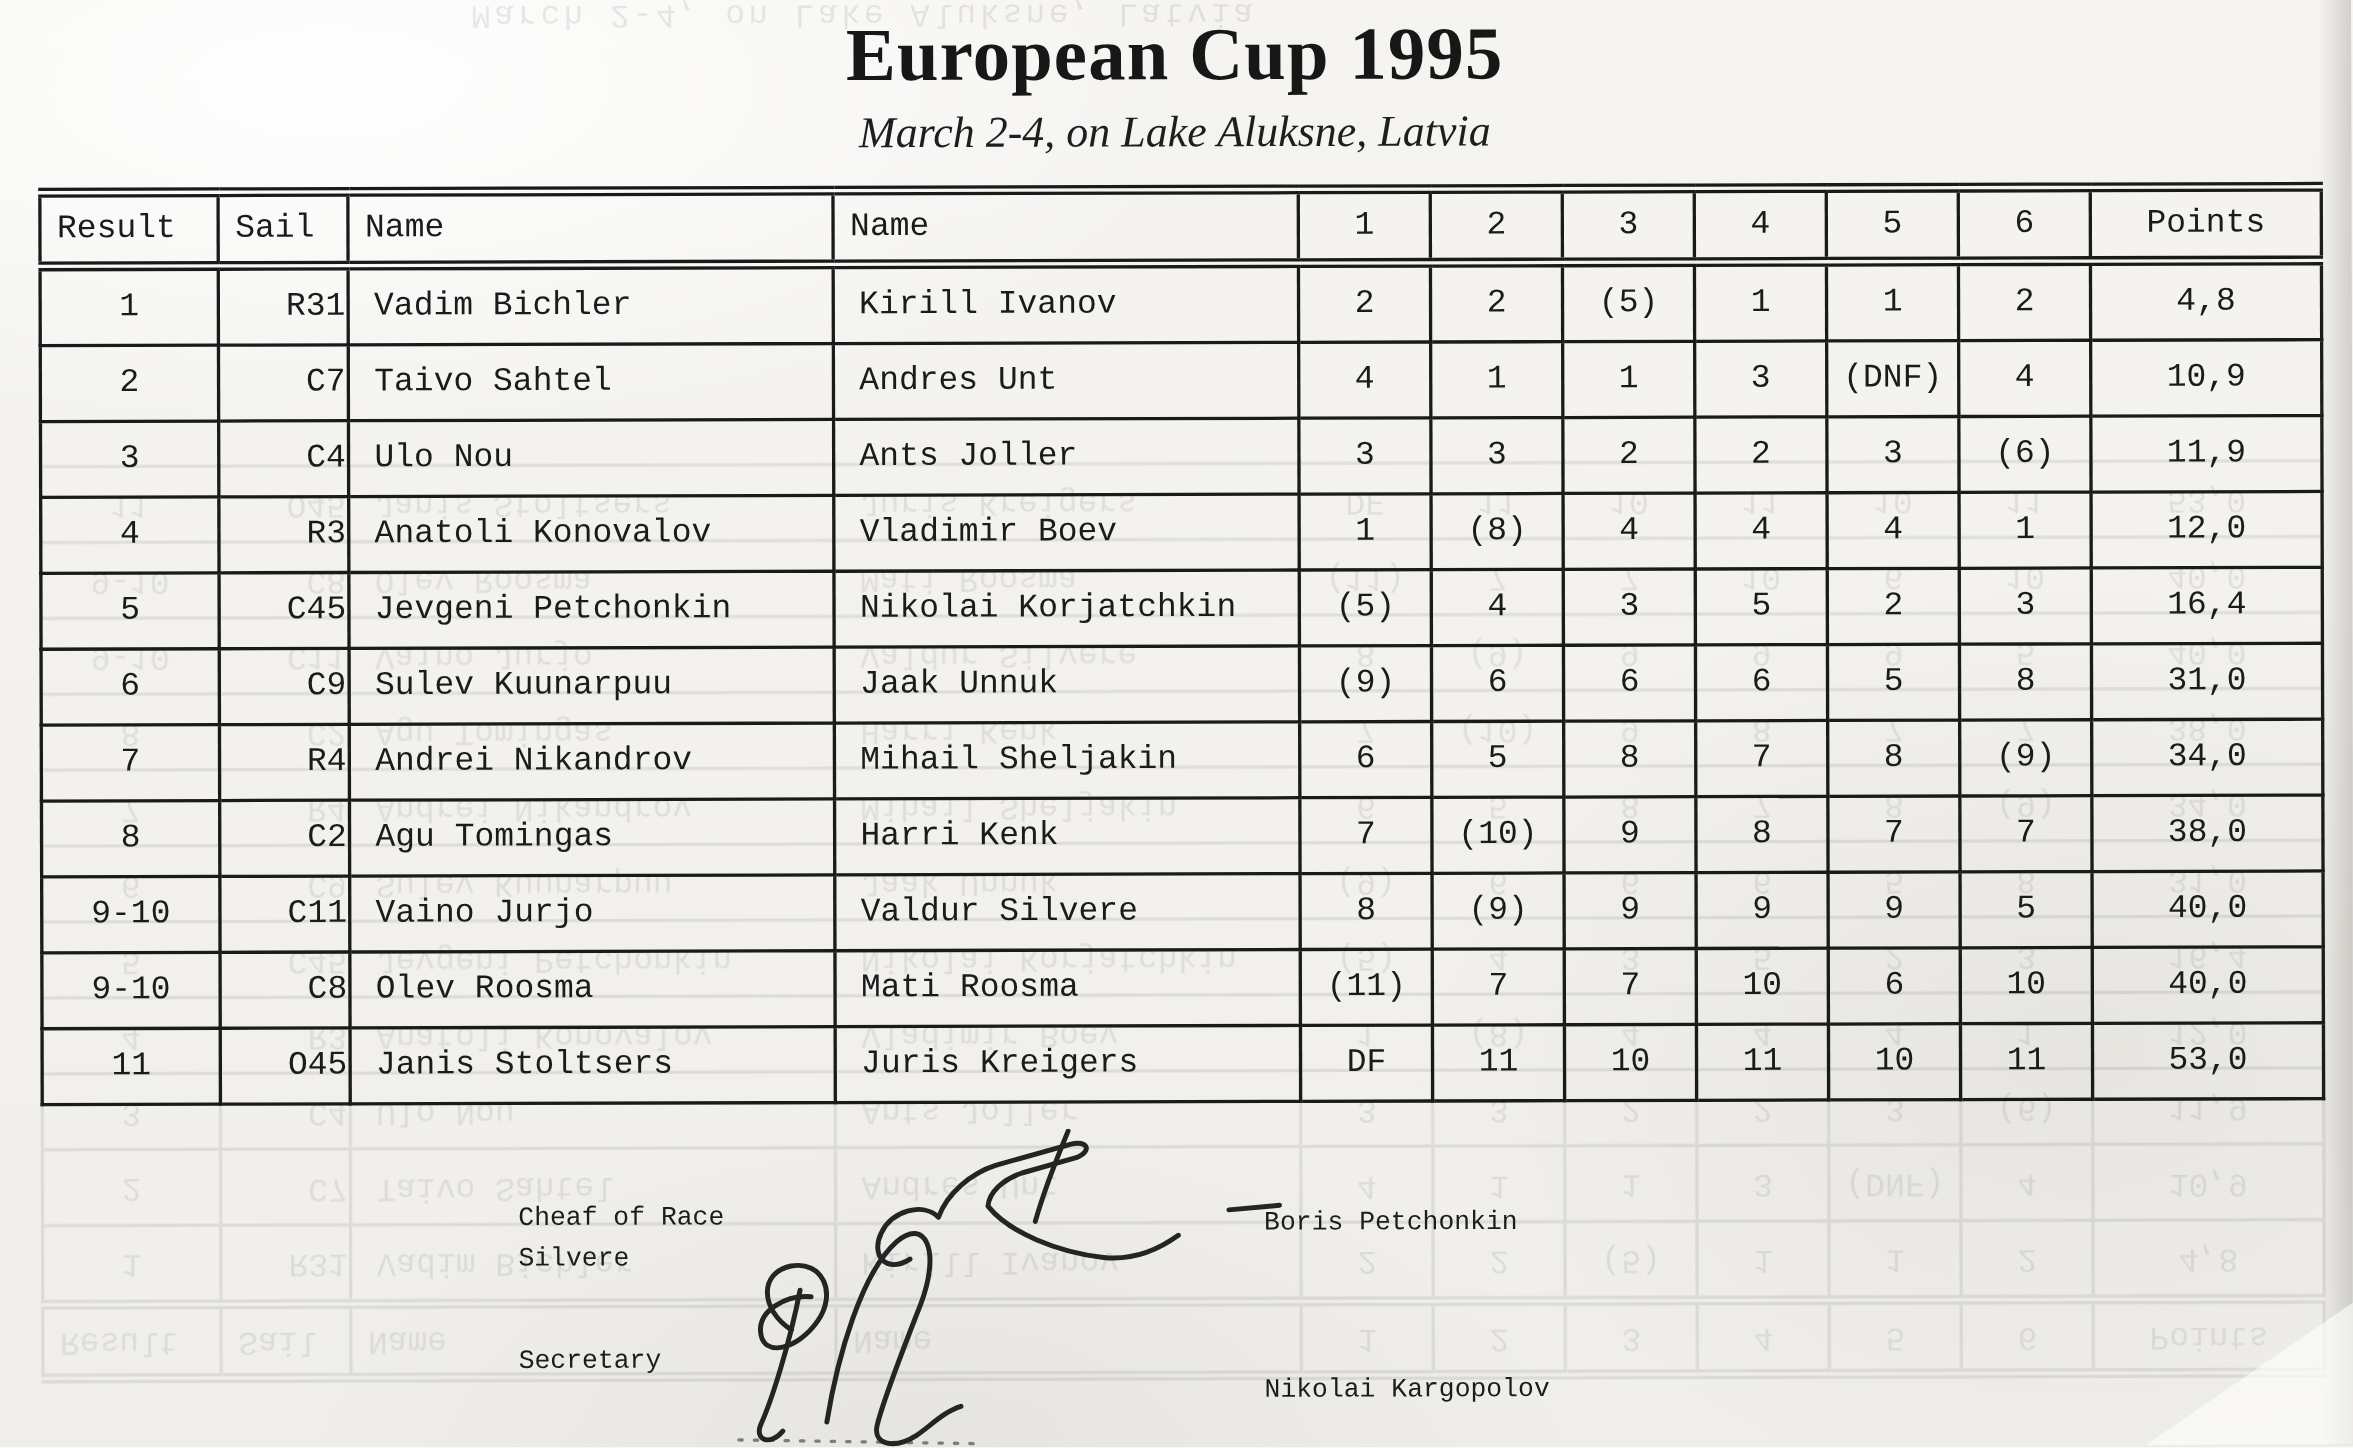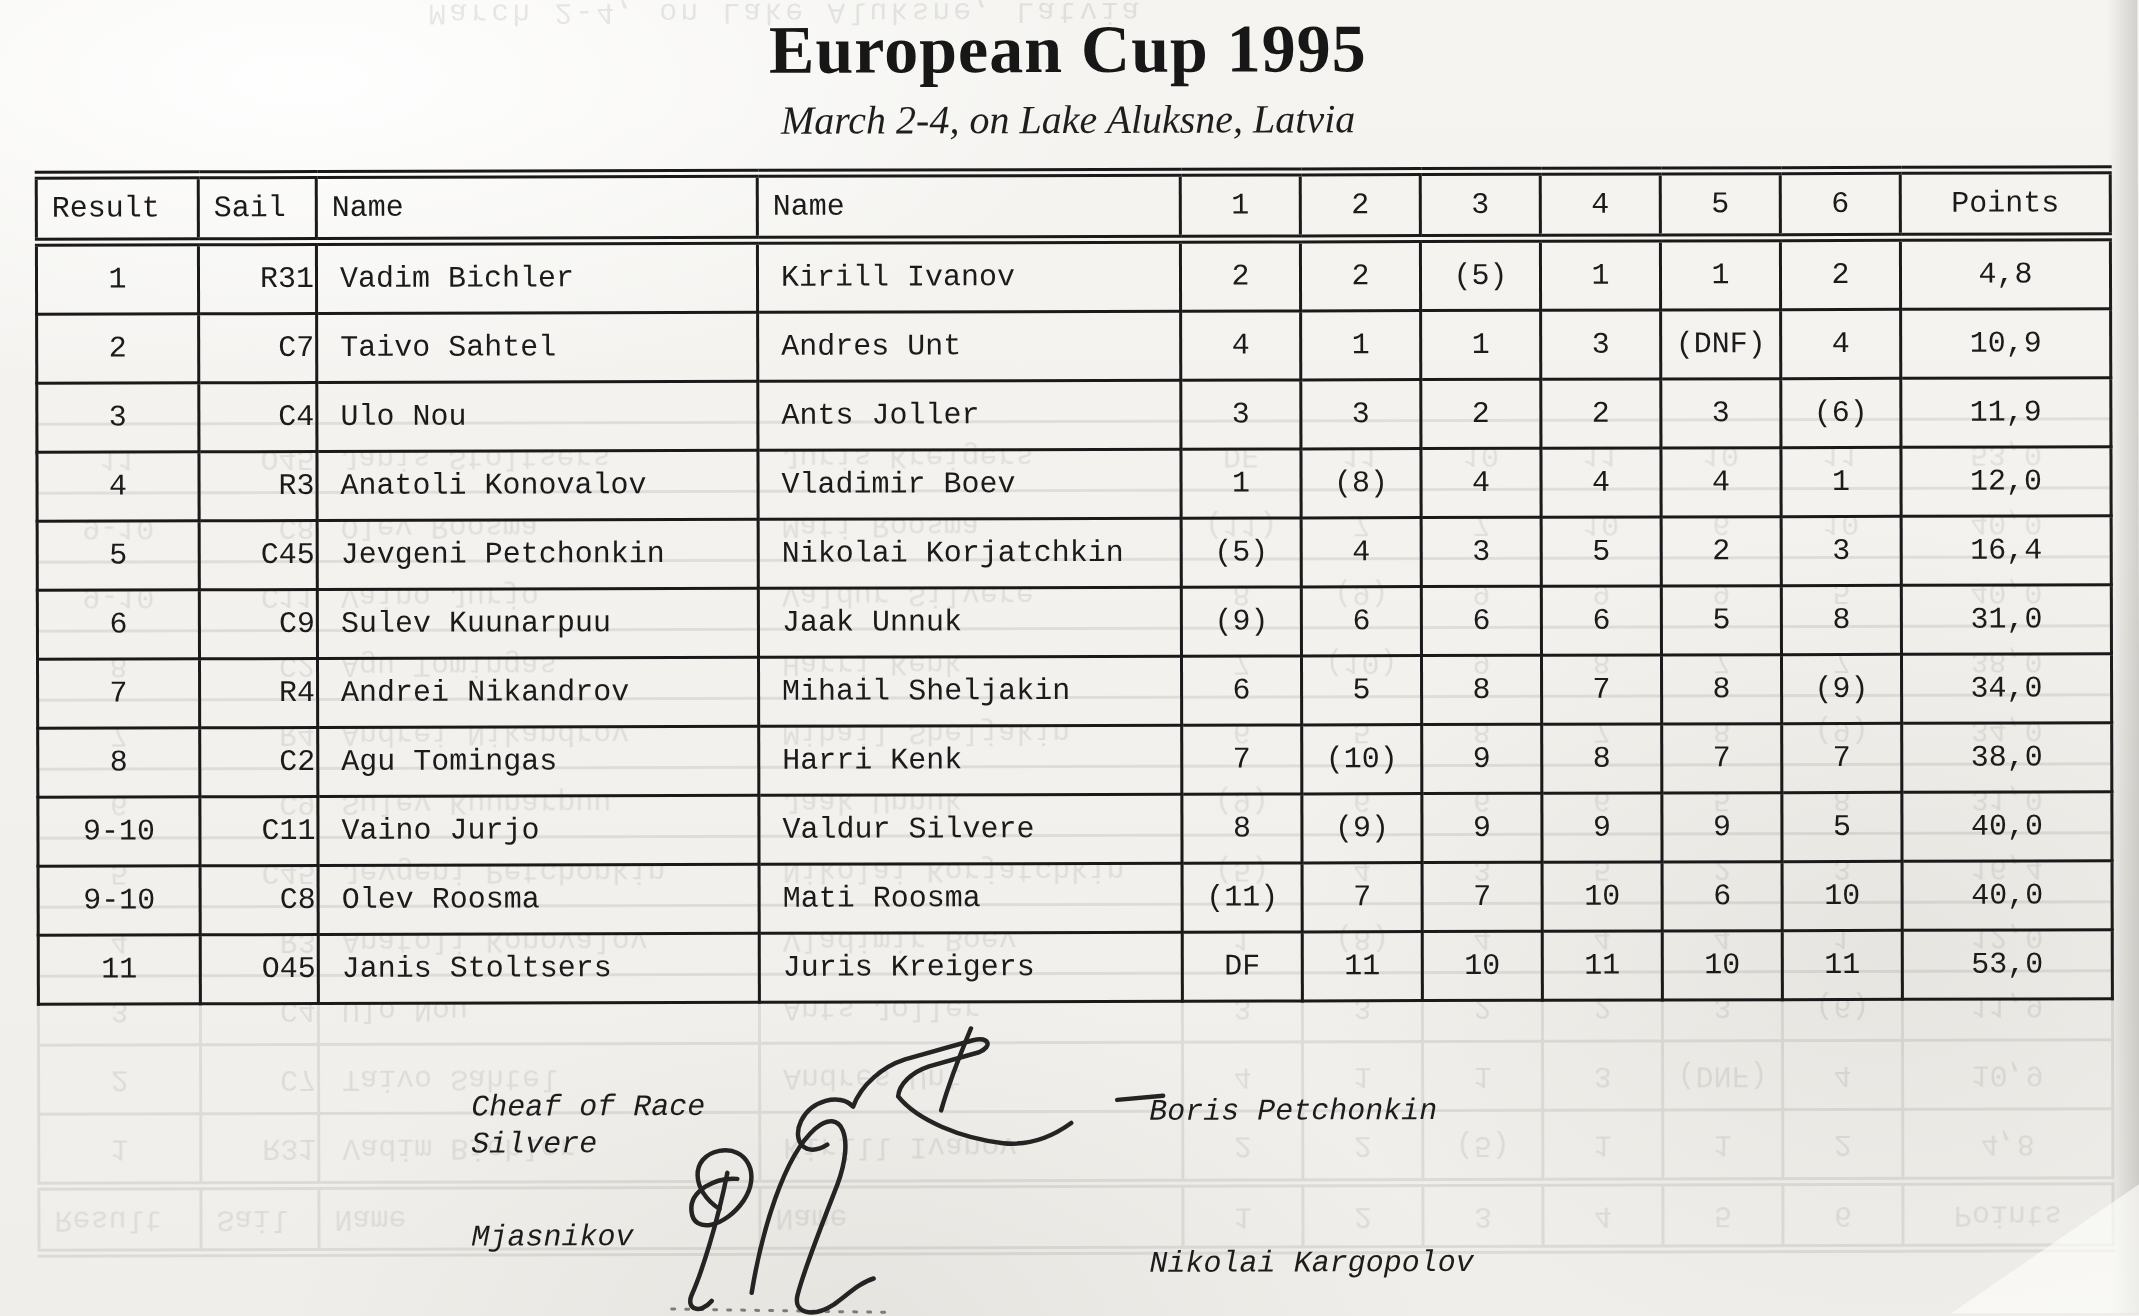--- a/index.html
+++ b/index.html
@@ -47,21 +47,21 @@
     border-top:9px double #1a1a1a;
     border-bottom:9px double #1a1a1a;
     height:56px; font-weight:normal;
   }
   .results-table tbody td { height:64px; }
   .h-left { text-align:left !important; padding-left:14px; }
   td.col-name { text-align:left; padding-left:22px; }
   td.col-sail { text-align:right; padding-left:14px; }
 
   
-  .footer-label { position:absolute; font-size:30px; line-height:37px; color:#1c1c1c;font-style:italic; }
+  .footer-label { position:absolute; font-size:24px; line-height:37px; color:#1c1c1c; }
   .role-chief   { left:470px;  top:1088px; }
   .name-chief   { left:1148px; top:1094px; }
   .role-sec     { left:470px;  top:1218px; }
   .name-sec     { left:1148px; top:1228px;margin-top:18px; }
   .sig { position:absolute; pointer-events:none; }
   .sig path { fill:none; stroke:#242424; stroke-width:4.5; stroke-linecap:round; stroke-linejoin:round; }
   .sig .thin { stroke-width:3; opacity:.55; }
 
   
   .bleed {
@@ -456,21 +456,21 @@
       </div>
 
       <svg class="sig" style="left:764px; top:1026px;" width="430" height="170" viewBox="0 0 430 170">
         <path d="M62,118 C40,132 26,114 36,94 C46,74 74,66 88,80 C96,58 118,40 140,33 L208,14 C224,10 228,20 214,26 L164,40 C146,46 134,58 133,70 C152,94 196,112 238,117 C266,120 288,110 306,97"></path>
         <path d="M206,2 C196,26 184,56 176,84"></path>
         <path d="M352,74 L398,70"></path>
       </svg>
 
       <div class="footer-label name-chief">Boris Petchonkin</div>
 
-      <div class="footer-label role-sec">Mjasnikov</div>
+      <div class="footer-label role-sec">Secretary</div>
 
       <svg class="sig" style="left:630px; top:1112px;" width="460" height="204" viewBox="0 0 460 204">
         <path d="M88,96 C60,78 58,44 88,38 C116,33 130,62 112,88 C94,114 62,122 60,98 C58,78 84,64 106,66"></path>
         <path d="M96,60 C86,110 70,160 60,182 C54,196 68,202 80,188"></path>
         <path d="M120,180 C130,120 152,44 184,16 C210,-6 224,24 206,72 C188,118 172,158 166,182 C161,200 180,206 202,192 C216,182 228,170 242,166"></path>
         <path class="thin" d="M40,196 L262,200" stroke-dasharray="3 11"></path>
       </svg>
 
       <div class="footer-label name-sec">Nikolai Kargopolov</div>
     </div>

